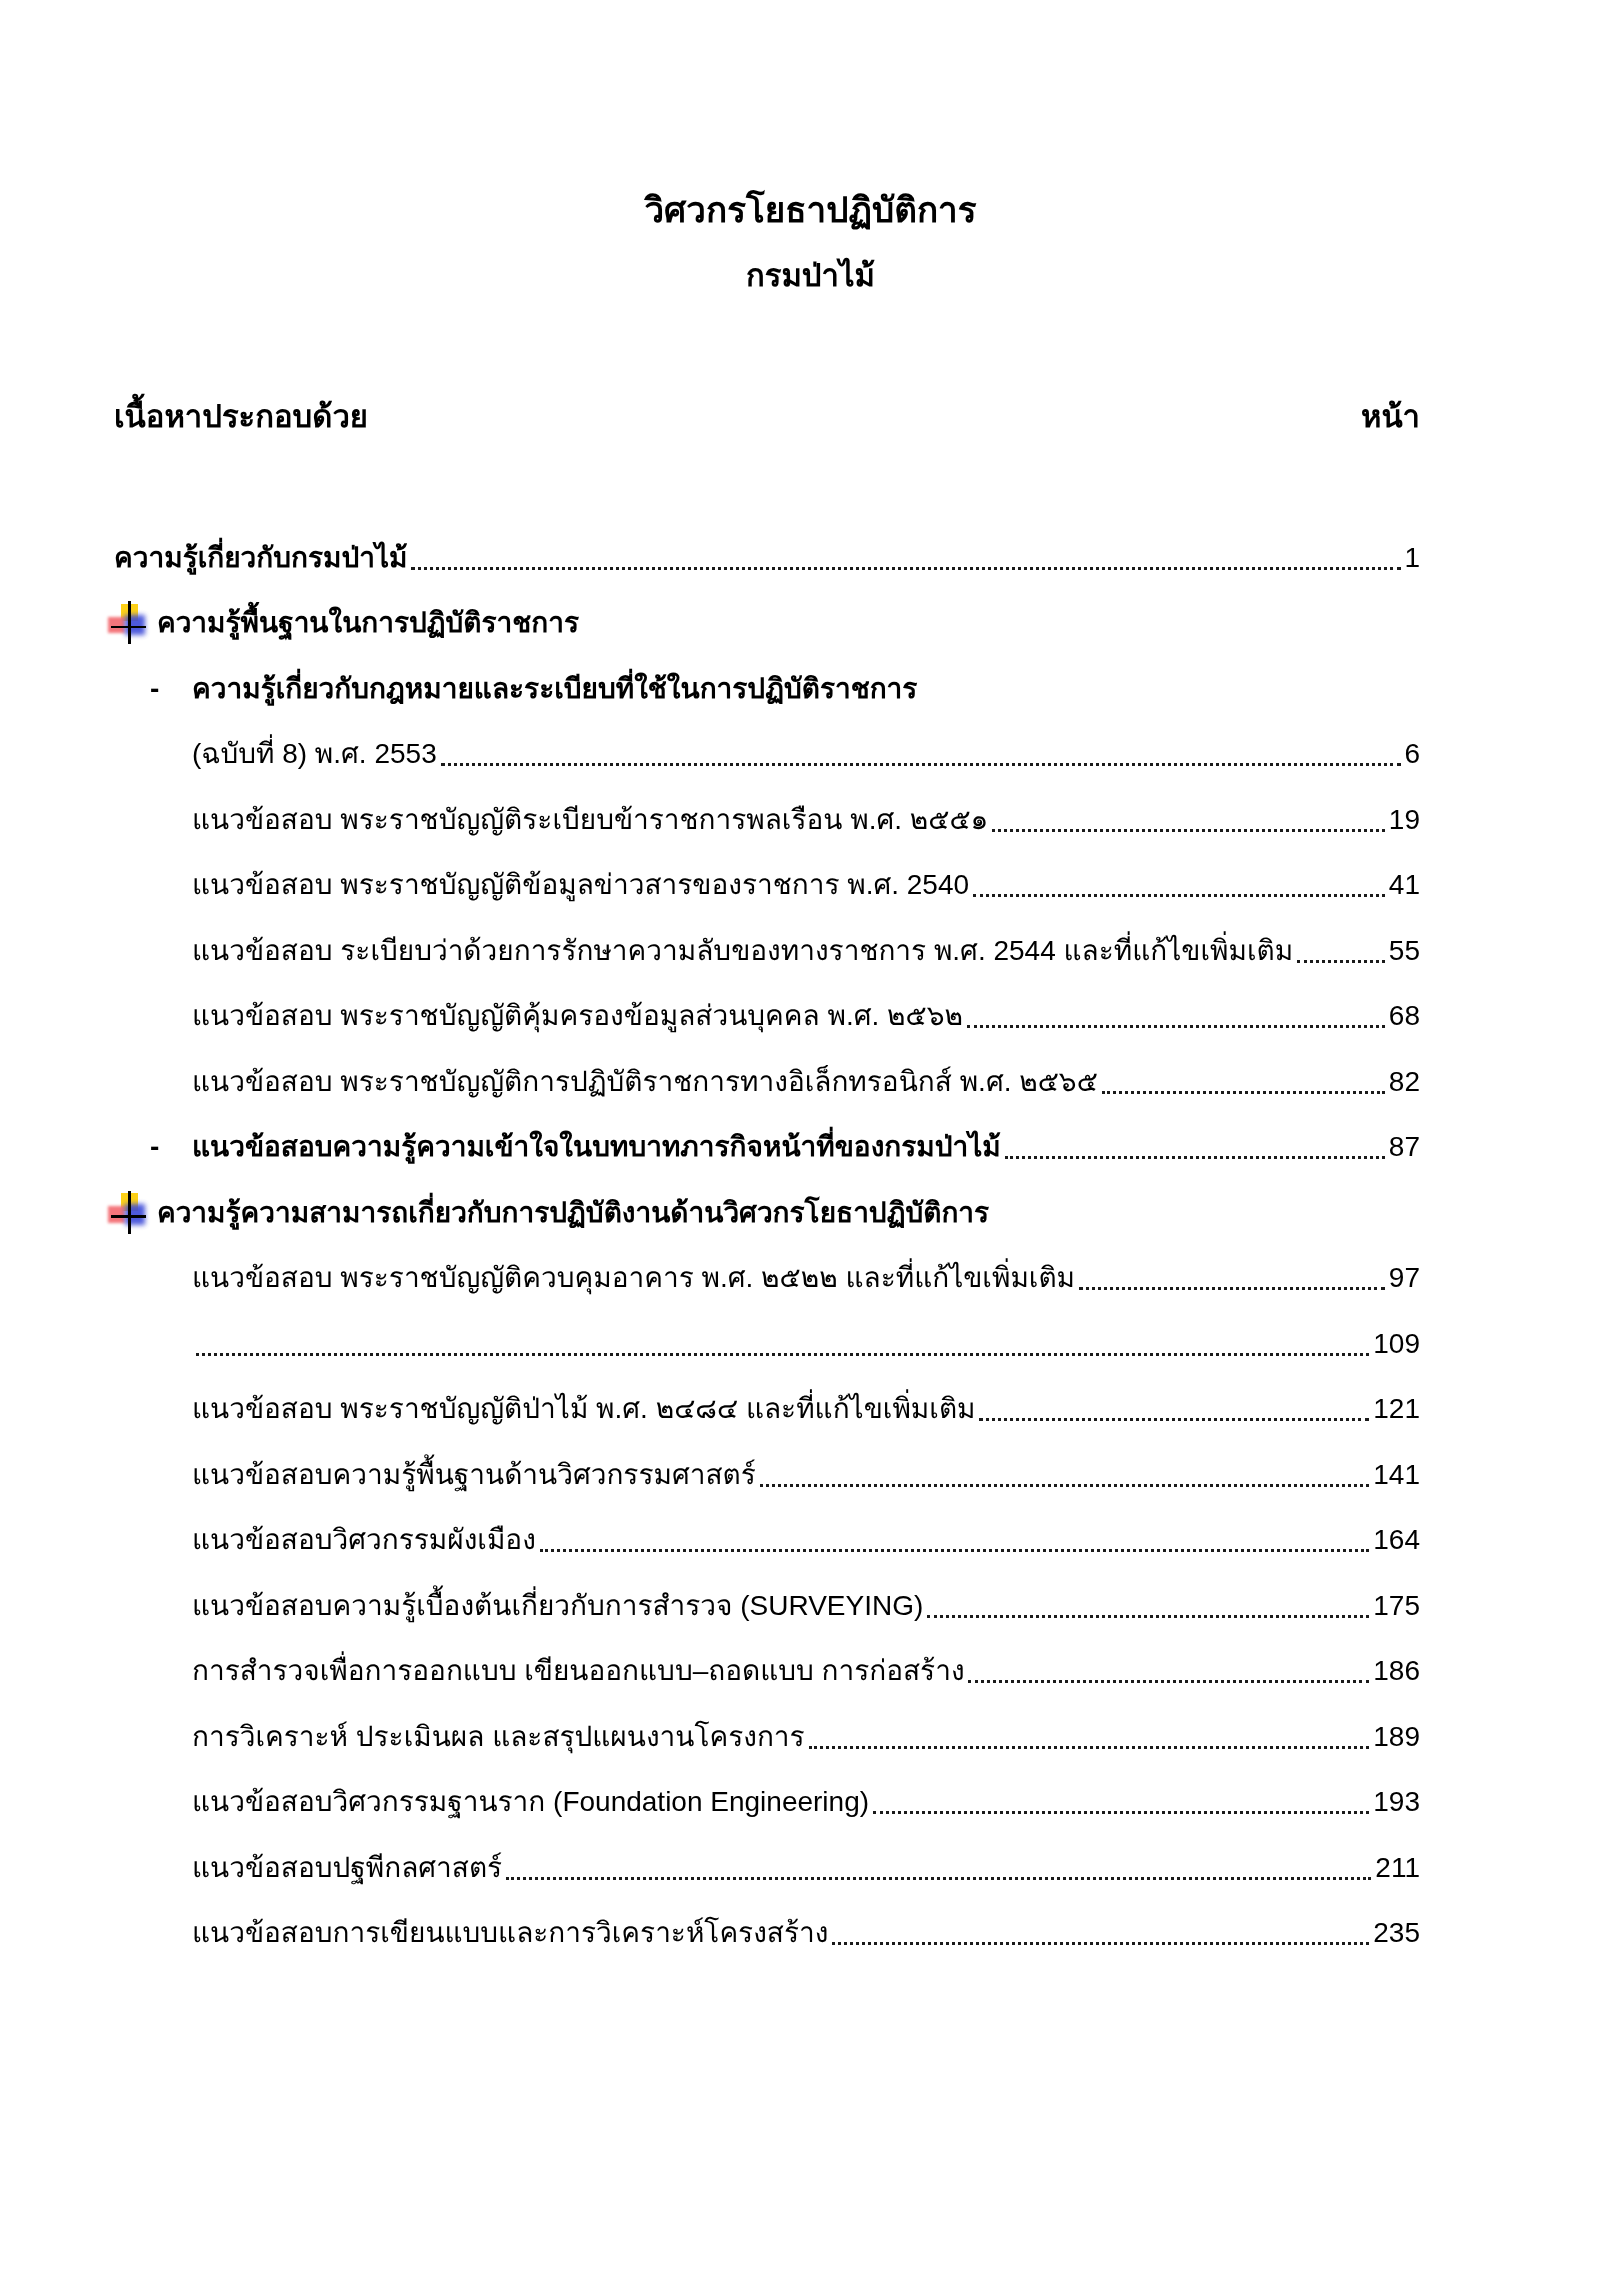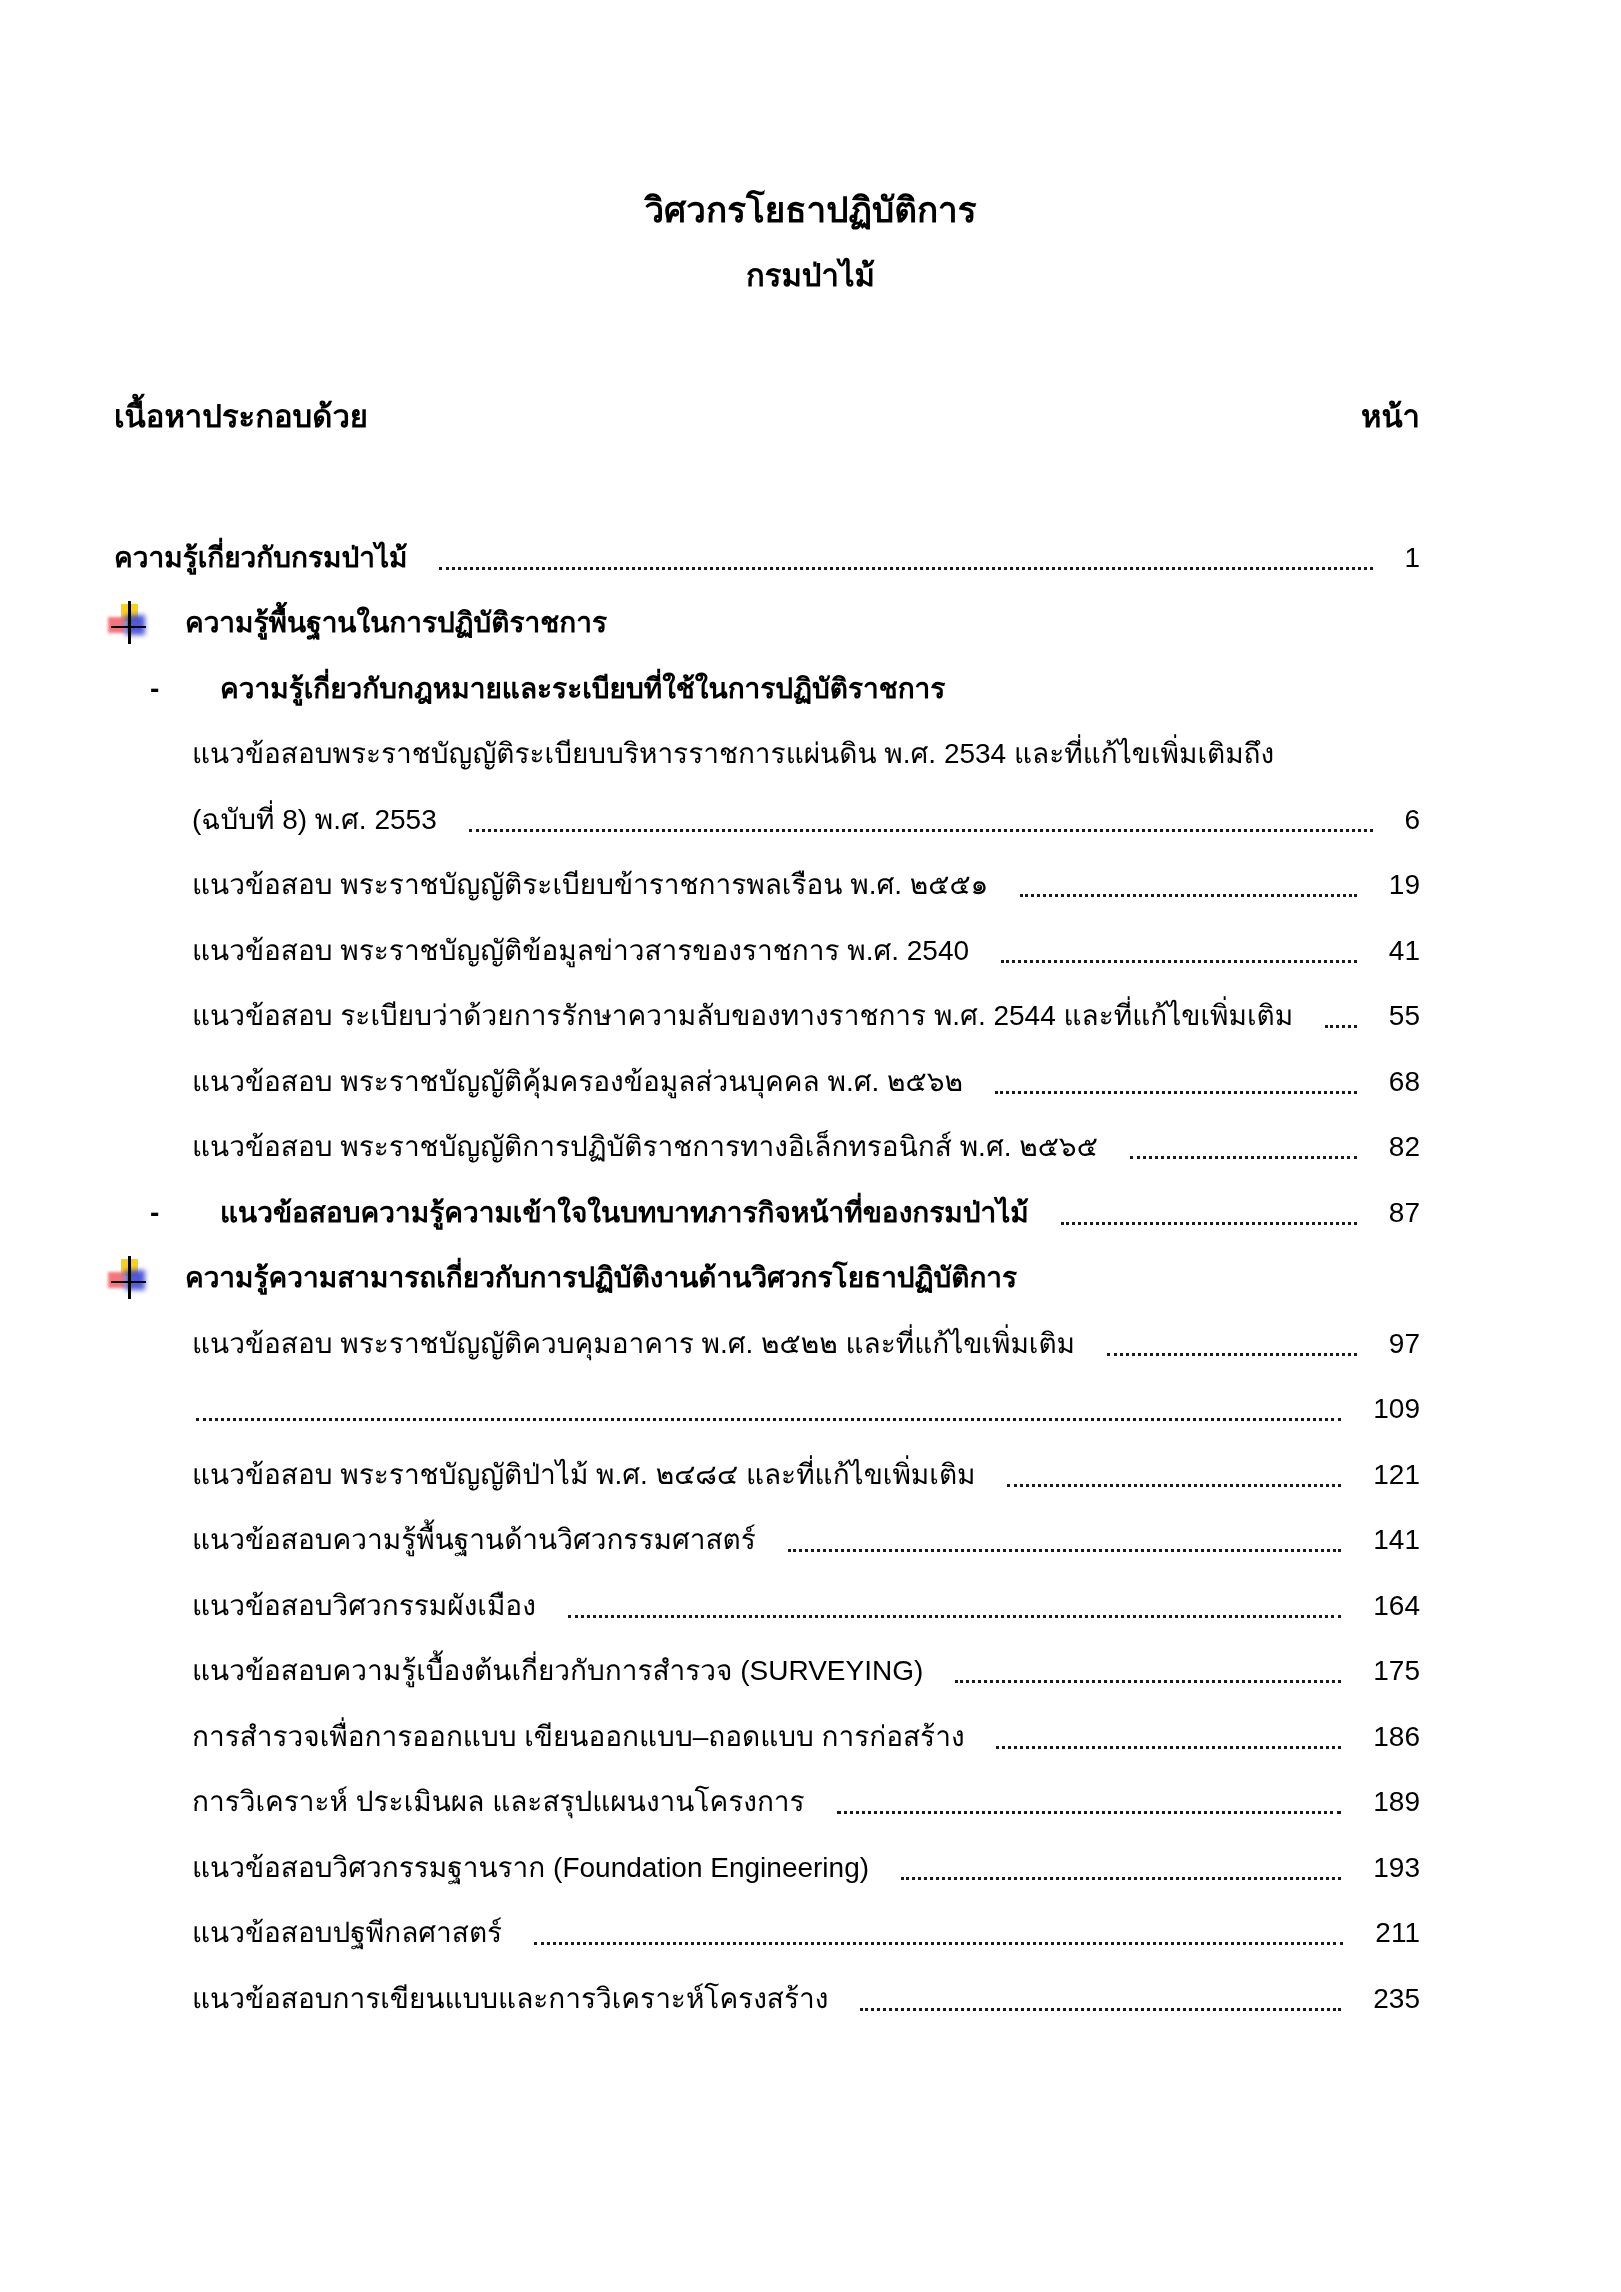--- a/index.html
+++ b/index.html
@@ -44,21 +44,20 @@
   }
   .toc-list {
     margin-top: 98px;
   }
   .toc-row {
     display: flex;
     align-items: flex-end;
     font-size: 28px;
     line-height: 43px;
     margin-bottom: 22.5px;
-    gap: 28px;
   }
   .lv-top, .lv-section, .lv-dash {
     font-weight: bold;
   }
   .lv-dash { padding-left: 36px; }
   .lv-entry { padding-left: 78px; font-weight: normal; }
   .dash-marker {
     flex: 0 0 auto;
     display: inline-block;
     width: 42px;
@@ -127,25 +126,20 @@
 
   </div>
         <div class="toc-row lv-dash">
 
     <span class="dash-marker">-</span>
     <span class="toc-text">ความรู้เกี่ยวกับกฎหมายและระเบียบที่ใช้ในการปฏิบัติราชการ</span>
 
   </div>
         <div class="toc-row lv-entry">
 
-    <span class="toc-text">แนวข้อสอบพระราชบัญญัติระเบียบบริหารราชการแผ่นดิน พ.ศ. 2534 และที่แก้ไขเพิ่มเติมถึง</span>
-
-  </div>
-        <div class="toc-row lv-entry">
-
     <span class="toc-text">(ฉบับที่ 8) พ.ศ. 2553</span>
     <span class="dot-leader"></span>
     <span class="page-num">6</span>
   </div>
         <div class="toc-row lv-entry">
 
     <span class="toc-text">แนวข้อสอบ พระราชบัญญัติระเบียบข้าราชการพลเรือน พ.ศ. ๒๕๕๑</span>
     <span class="dot-leader"></span>
     <span class="page-num">19</span>
   </div>

